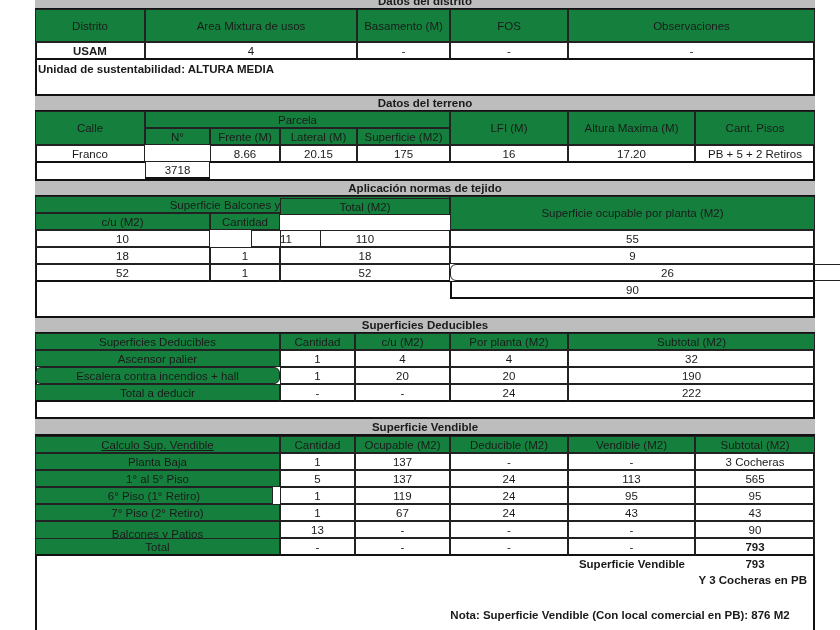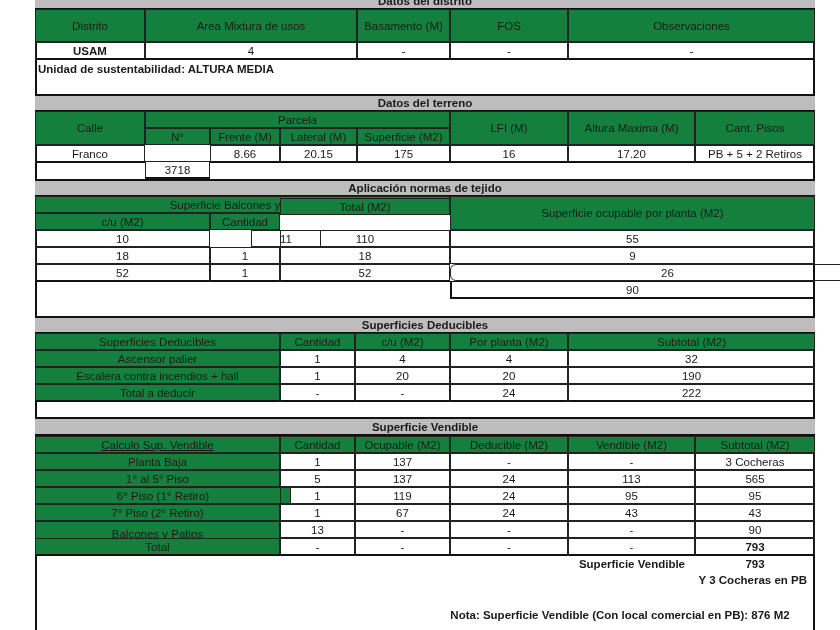--- a/index.html
+++ b/index.html
@@ -99,21 +99,21 @@
   <div class="cell hdr b" style="left:568px;top:333px;width:247px;height:17px;">Subtotal (M2)</div>
 
   <div>
     <div class="cell hdr b" style="left:35px;top:350px;width:245px;height:17px;">Ascensor palier</div>
     <div class="cell b" style="left:280px;top:350px;width:75px;height:17px;">1</div>
     <div class="cell b" style="left:355px;top:350px;width:95px;height:17px;">4</div>
     <div class="cell b" style="left:450px;top:350px;width:118px;height:17px;">4</div>
     <div class="cell b" style="left:568px;top:350px;width:247px;height:17px;">32</div>
   </div>
   <div>
-    <div class="cell hdr b" style="left:35px;top:367px;width:245px;height:17px;">Escalera contra incendios + hall</div>
+    <div class="cell hdr b" style="left:35px;top:367px;width:245px;height:17px;border-radius:6px;">Escalera contra incendios + hall</div>
     <div class="cell b" style="left:280px;top:367px;width:75px;height:17px;">1</div>
     <div class="cell b" style="left:355px;top:367px;width:95px;height:17px;">20</div>
     <div class="cell b" style="left:450px;top:367px;width:118px;height:17px;">20</div>
     <div class="cell b" style="left:568px;top:367px;width:247px;height:17px;">190</div>
   </div>
   <div>
     <div class="cell hdr b thick-b" style="left:35px;top:384px;width:245px;height:18px;">Total a deducir</div>
     <div class="cell b thick-b" style="left:280px;top:384px;width:75px;height:18px;">-</div>
     <div class="cell b thick-b" style="left:355px;top:384px;width:95px;height:18px;">-</div>
     <div class="cell b thick-b" style="left:450px;top:384px;width:118px;height:18px;">24</div>
@@ -142,21 +142,21 @@
       </div>
       <div>
         <div class="cell b hdr" style="left: 35px; top: 470px; width: 245px; height: 17px;">1° al 5° Piso</div>
         <div class="cell b" style="left: 280px; top: 470px; width: 75px; height: 17px;">5</div>
         <div class="cell b" style="left: 355px; top: 470px; width: 95px; height: 17px;">137</div>
         <div class="cell b" style="left: 450px; top: 470px; width: 118px; height: 17px;">24</div>
         <div class="cell b" style="left: 568px; top: 470px; width: 127px; height: 17px;">113</div>
         <div class="cell b" style="left: 695px; top: 470px; width: 120px; height: 17px;">565</div>
       </div>
       <div>
-        <div class="cell b hdr" style="left: 35px; top: 487px; width: 256px; height: 17px;">6° Piso (1° Retiro)</div>
+        <div class="cell b hdr" style="left: 35px; top: 487px; width: 238px; height: 17px;">6° Piso (1° Retiro)</div>
         <div class="cell b" style="left: 280px; top: 487px; width: 75px; height: 17px;">1</div>
         <div class="cell b" style="left: 355px; top: 487px; width: 95px; height: 17px;">119</div>
         <div class="cell b" style="left: 450px; top: 487px; width: 118px; height: 17px;">24</div>
         <div class="cell b" style="left: 568px; top: 487px; width: 127px; height: 17px;">95</div>
         <div class="cell b" style="left: 695px; top: 487px; width: 120px; height: 17px;">95</div>
       </div>
       <div>
         <div class="cell b hdr" style="left: 35px; top: 504px; width: 245px; height: 17px;">7° Piso (2° Retiro)</div>
         <div class="cell b" style="left: 280px; top: 504px; width: 75px; height: 17px;">1</div>
         <div class="cell b" style="left: 355px; top: 504px; width: 95px; height: 17px;">67</div>

